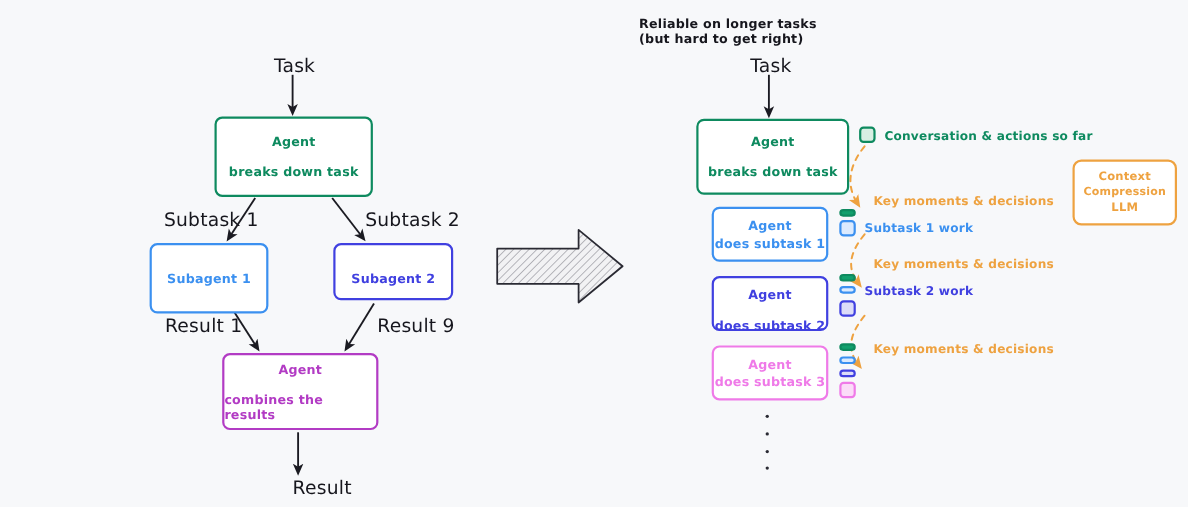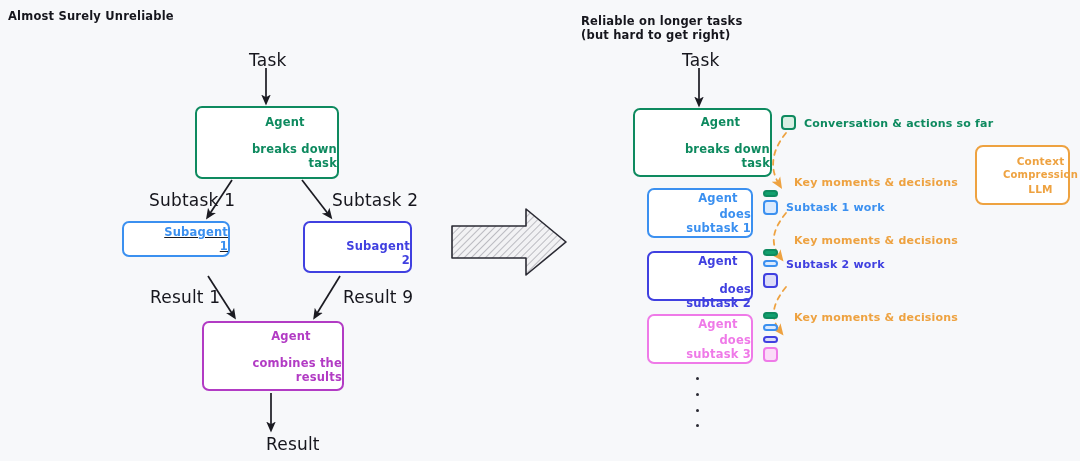--- a/index.html
+++ b/index.html
@@ -46,22 +46,21 @@
     position: absolute;
     box-sizing: border-box;
     background: #ffffff;
     border-radius: 7px;
     border-style: solid;
     border-width: 2px;
     display: flex;
     flex-direction: column;
     align-items: center;
     justify-content: center;
-    text-align: right;
-    padding-left: 36px;
+    text-align: left;
   }
   .node .line1 {
     font-size: 11.5px;
     font-weight: 700;
     letter-spacing: .2px;
   }
   .node .line2 {
     font-size: 11.5px;
     font-weight: 700;
     letter-spacing: .2px;
@@ -162,33 +161,32 @@
 
     <path d="M452,226 L526,226 L526,209 L566,242 L526,275 L526,258 L452,258 Z" fill="url(#hatch)" stroke="#2a2a33" stroke-width="1.6" stroke-linejoin="round"></path>
 
     <line x1="699" y1="68" x2="699" y2="102" stroke="#1b1b22" stroke-width="1.7" marker-end="url(#ah)"></line>
 
     <path d="M786,133 C772,150 769,168 779,184" fill="none" stroke="#eea240" stroke-width="1.8" stroke-dasharray="5 5" stroke-linecap="round" marker-end="url(#ah-o)"></path>
     <path d="M786,213 C772,230 770,244 780,257" fill="none" stroke="#eea240" stroke-width="1.8" stroke-dasharray="5 5" stroke-linecap="round" marker-end="url(#ah-o)"></path>
     <path d="M786,287 C772,304 770,318 780,331" fill="none" stroke="#eea240" stroke-width="1.8" stroke-dasharray="5 5" stroke-linecap="round" marker-end="url(#ah-o)"></path>
   </svg>
 
-  <div class="abs panel-title" style="left:8px; top:9px;">Almost Surely Unreliable</div>
 
   <div class="flow-label" style="left:249px; top:50px;">Task</div>
 
   <div class="node green spaced" style="left:195px; top:106px; width:144px; height:73px;">
     <div class="line1">Agent</div>
     <div class="line2">breaks down task</div>
   </div>
 
   <div class="flow-label" style="left:149px; top:190px;">Subtask 1</div>
   <div class="flow-label" style="left:332px; top:190px;">Subtask 2</div>
 
-  <div class="node blue" style="left:122px; top:221px; width:108px; height:36px;text-decoration:underline;">
+  <div class="node blue" style="left:136px; top:221px; width:108px; height:64px;">
     <div class="line1">Subagent 1</div>
   </div>
 
   <div class="node indigo" style="left:303px; top:221px; width:109px; height:52px;">
     <div class="line1">Subagent 2</div>
   </div>
 
   <div class="flow-label" style="left:150px; top:287px;">Result 1</div>
   <div class="flow-label" style="left:343px; top:287px;">Result 9</div>
 

